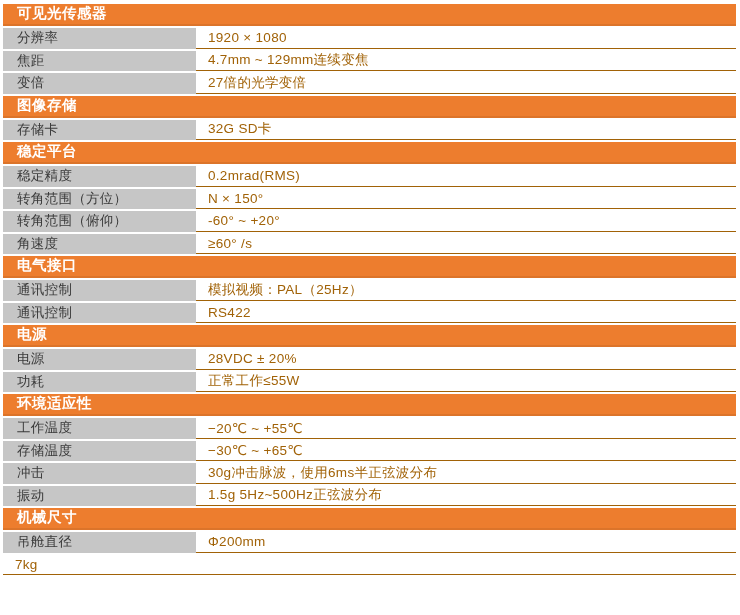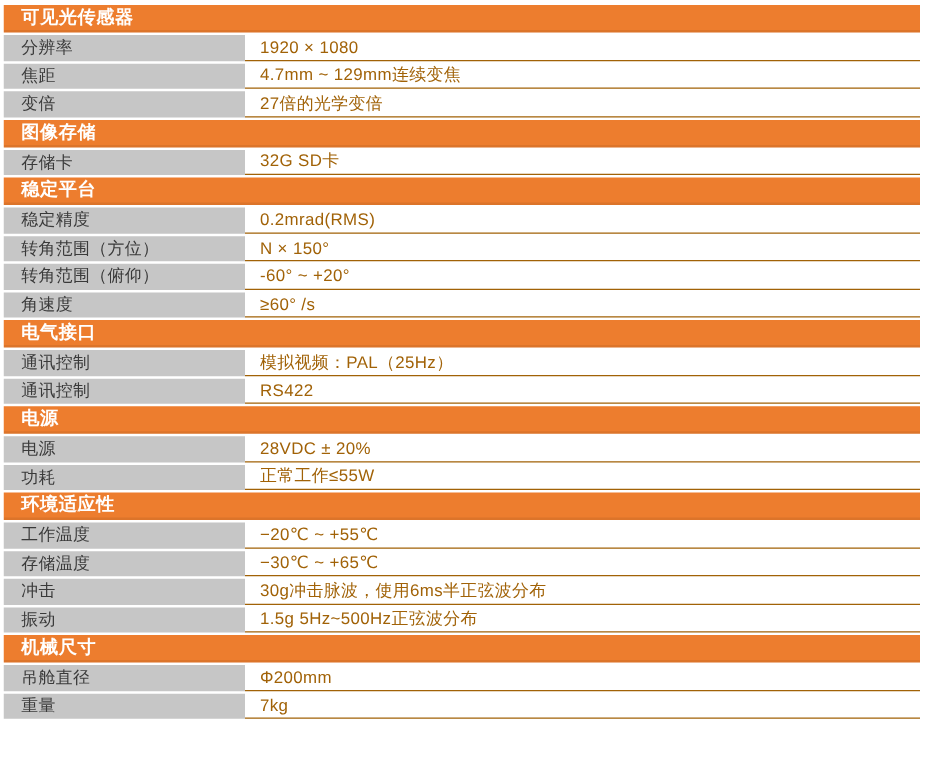--- a/index.html
+++ b/index.html
@@ -141,16 +141,15 @@
       <div class="value-cell">1.5g 5Hz~500Hz正弦波分布</div>
     </div>
     <div class="section-header">
       <span>机械尺寸</span>
     </div>
     <div class="data-row">
       <div class="label-cell">吊舱直径</div>
       <div class="value-cell">Φ200mm</div>
     </div>
     <div class="data-row">
-      <div class="label-cell">重量</div>
       <div class="value-cell">7kg</div>
     </div>
   </div>
 
 </body></html>

